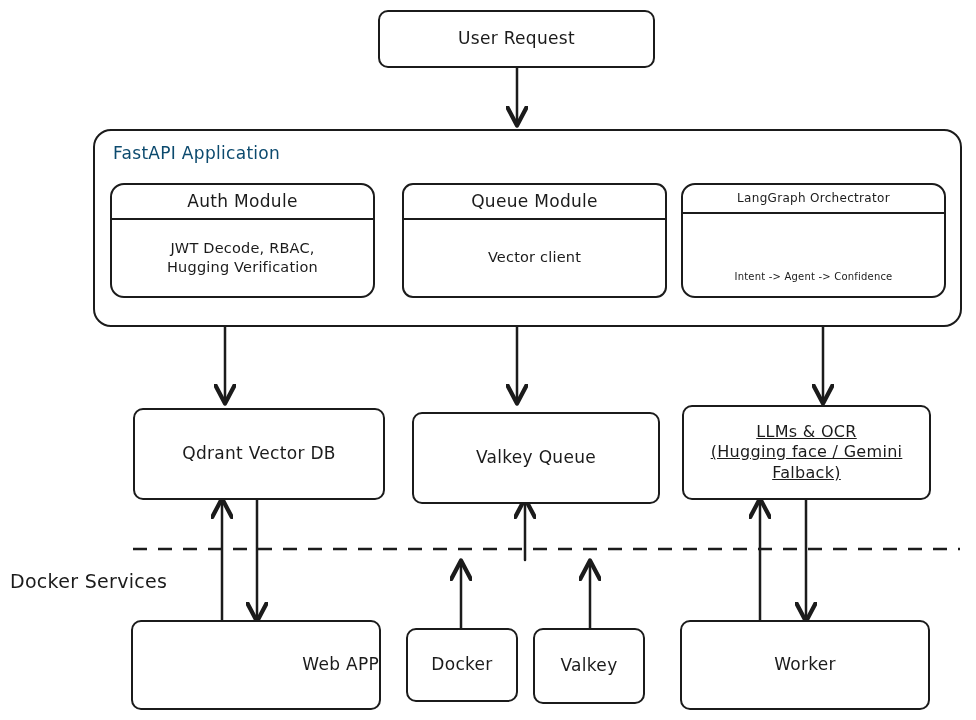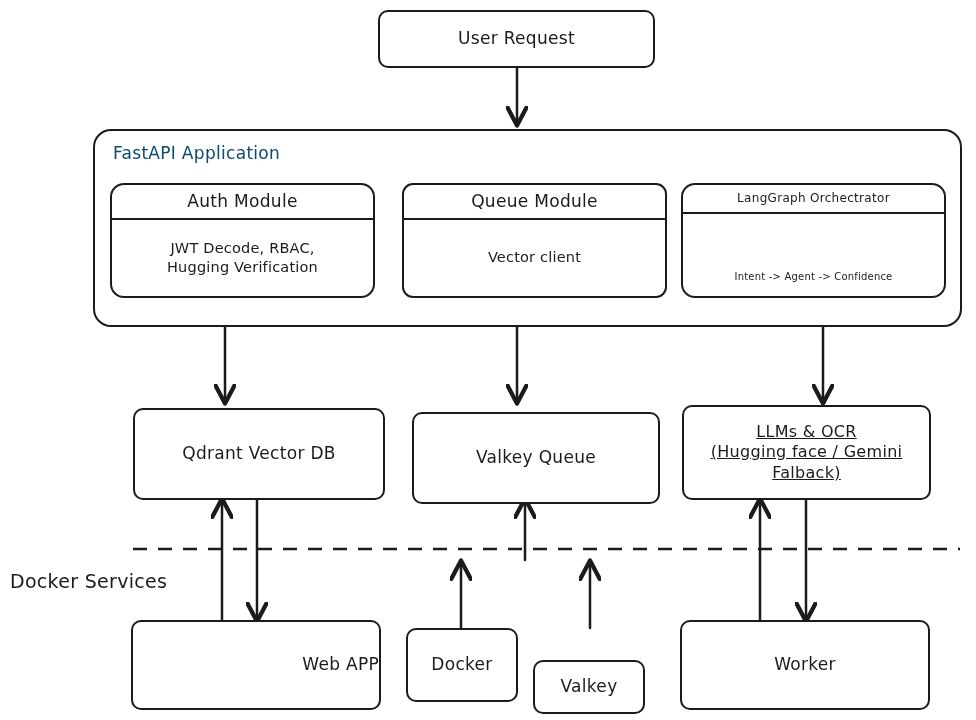--- a/index.html
+++ b/index.html
@@ -186,21 +186,21 @@
   <div class="free-label" style="left:10px; top:570px;">Docker Services</div>
 
   <div class="node" style="left:131px; top:620px; width:250px; height:90px;align-items:flex-end;">
     <div class="node-label">Web APP</div>
   </div>
 
   <div class="node" style="left:406px; top:628px; width:112px; height:74px;">
     <div class="node-label">Docker</div>
   </div>
 
-  <div class="node" style="left:533px; top:660px; width:112px; height:54px;">
+  <div class="node" style="left:533px; top:628px; width:112px; height:76px;">
     <div class="node-label">Valkey</div>
   </div>
 
   <div class="node" style="left:680px; top:620px; width:250px; height:90px;">
     <div class="node-label">Worker</div>
   </div>
 
 </div>
 
 </body></html>

